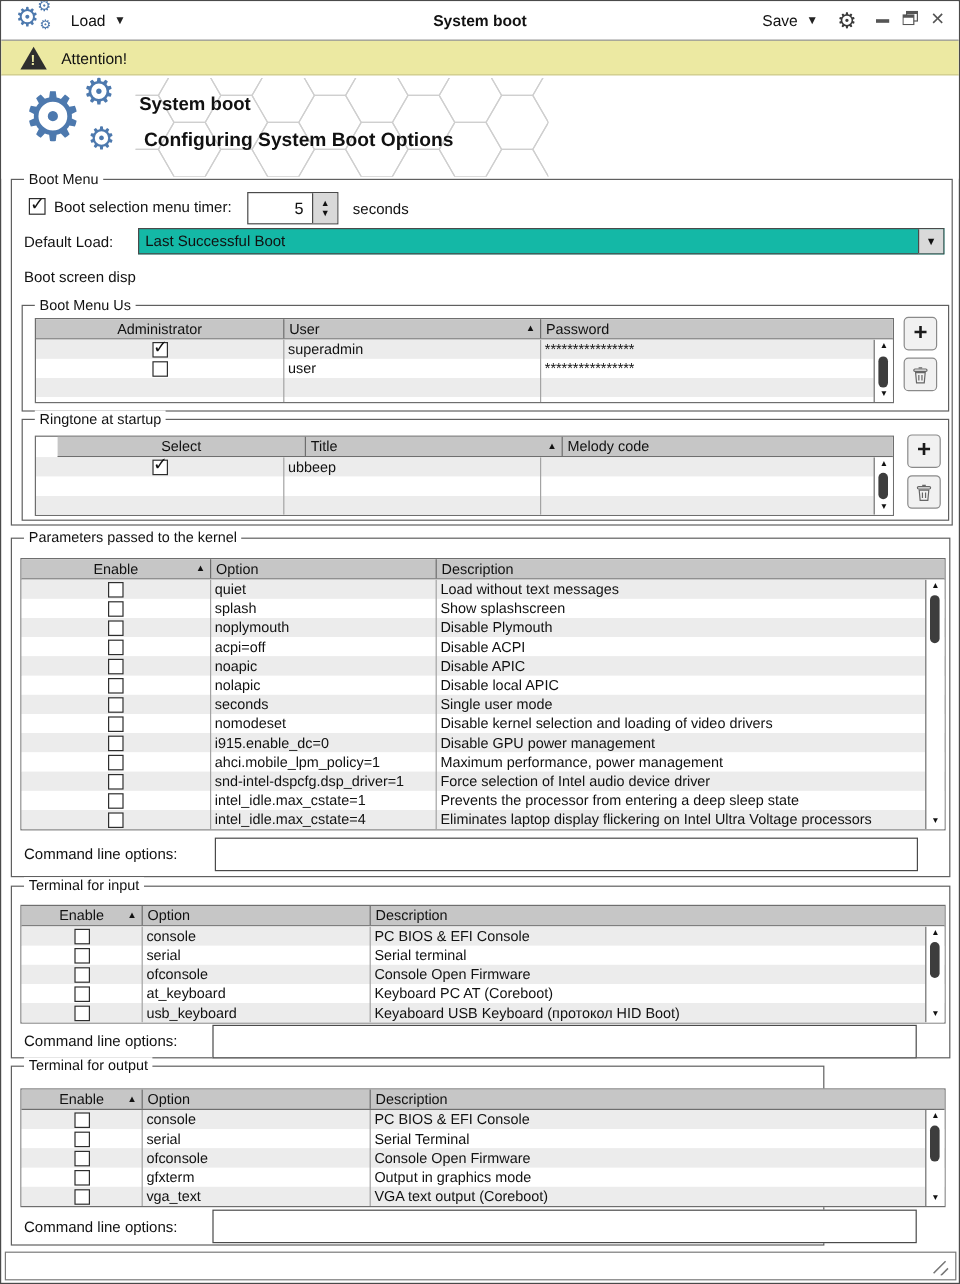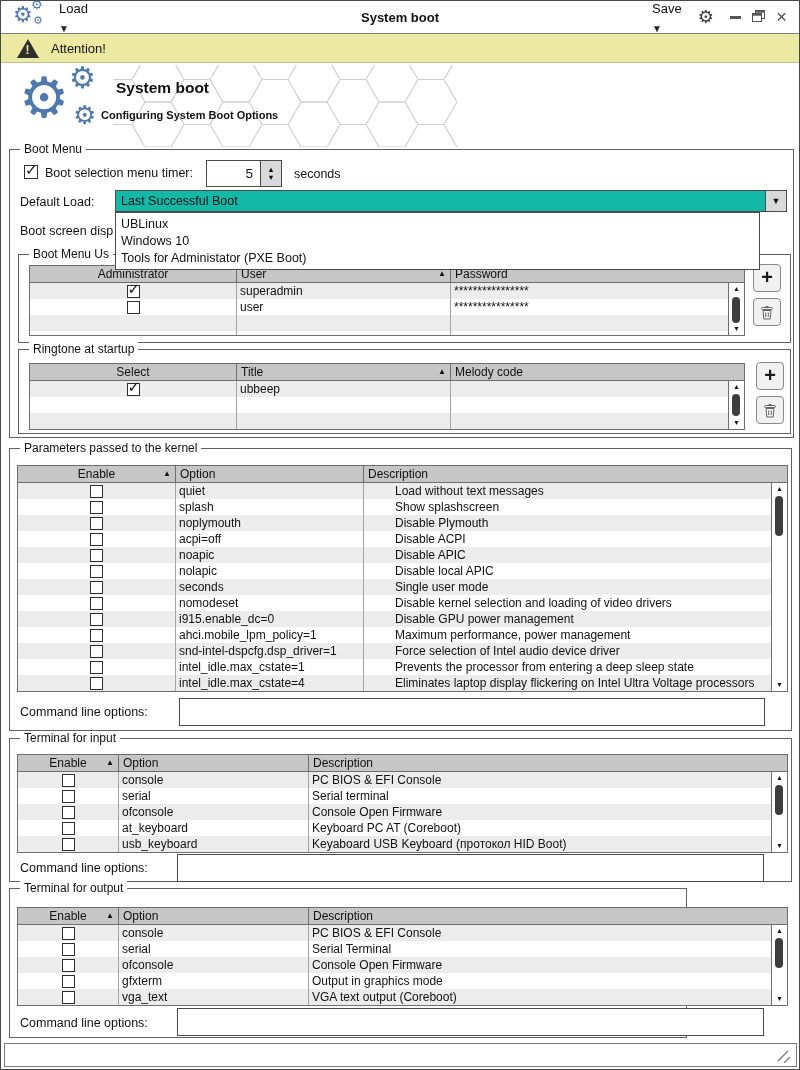--- a/index.html
+++ b/index.html
@@ -6,21 +6,21 @@
   .window{position:relative;width:800px;height:1070px;background:#fff;border:1px solid #4a4a4a;
     box-sizing:border-box;font-family:"Liberation Sans","DejaVu Sans",sans-serif;color:#111;overflow:hidden;}
 
   
   .titlebar{position:absolute;left:0;top:0;right:0;height:33px;border-bottom:1px solid #7f7f7f;
     display:flex;align-items:center;padding:0 12px;box-sizing:border-box;background:#fff;}
   .tb-gears{position:relative;width:38px;height:28px;color:#4d79ae;flex:none;}
   .tb-gears .g1{position:absolute;left:0;top:-1px;font-size:22px;}
   .tb-gears .g2{position:absolute;left:18px;top:-6px;font-size:13px;}
   .tb-gears .g3{position:absolute;left:20px;top:11px;font-size:11px;}
-  .menu-btn{display:flex;gap:7px;font-size:13px;margin-left:8px;cursor:default;flex-direction:column;}
+  .menu-btn{display:flex;align-items:center;gap:7px;font-size:13px;margin-left:8px;cursor:default;}
   .caret{font-size:10px;color:#222;}
   .tb-title{position:absolute;left:0;right:0;text-align:center;font-weight:bold;font-size:13px;pointer-events:none;}
   .tb-right{margin-left:auto;display:flex;align-items:center;gap:16px;z-index:2;}
   .gear-dark{font-size:18px;color:#3a3a3a;}
   .winbtns{display:flex;align-items:center;gap:11px;}
   .min-icon{width:11px;height:3px;background:#555;display:inline-block;}
   .close-icon{font-size:19px;color:#555;line-height:14px;}
 
   
   .attention{position:absolute;left:0;top:33px;right:0;height:29px;background:#ece9a2;
@@ -32,21 +32,21 @@
 
   
   .pagehead{position:absolute;left:0;top:62px;right:0;height:86px;background:#fff;}
   #hexbg{position:absolute;left:112px;top:2px;width:344px;height:82px;}
   #hexbg polygon{fill:none;stroke:#cfcfcf;stroke-width:1;}
   .hd-gears{position:absolute;left:18px;top:6px;width:95px;height:70px;color:#4d79ae;}
   .hd-gears .g1{position:absolute;left:0;top:-4px;font-size:56px;}
   .hd-gears .g2{position:absolute;left:50px;top:-9px;font-size:30px;}
   .hd-gears .g3{position:absolute;left:54px;top:31px;font-size:26px;}
   .hd-title{position:absolute;left:115px;top:16px;font-size:15.5px;font-weight:bold;}
-  .hd-sub{position:absolute;left:100px;top:46px;font-size:11px;font-weight:bold;}
+  .hd-sub{position:absolute;left:119px;top:46px;font-size:16px;font-weight:bold;}
 
   
   .fs{position:absolute;border:1px solid #606060;box-sizing:border-box;background:transparent;}
   .fs>.legend{position:absolute;top:-8px;left:10px;background:#fff;padding:0 4px;font-size:12px;white-space:nowrap;}
   #fs-bootmenu{left:8px;top:148px;width:785px;height:289px;}
   #fs-users{left:8px;top:104px;width:773px;height:89px;}
   #fs-ringtone{left:8px;top:199px;width:773px;height:85px;}
   #fs-kernel{left:8px;top:447px;width:783px;height:283px;}
   #fs-termin{left:8px;top:737px;width:783px;height:144px;}
   #fs-termout{left:8px;top:887px;width:678px;height:150px;}
@@ -84,21 +84,21 @@
   .sort{position:absolute;right:4px;top:3px;font-size:8px;line-height:10px;}
   .tbody{position:absolute;left:0;right:0;top:17px;bottom:0;overflow:hidden;
     background:repeating-linear-gradient(to bottom,#ececec 0 16px,#ffffff 16px 32px);}
   .trow{display:flex;height:16px;}
   .trow.even{background:#ececec;} .trow.odd{background:#fff;}
   .tcell{font-size:12px;line-height:16px;padding:0 4px;box-sizing:border-box;white-space:nowrap;overflow:hidden;flex:none;}
   .ccb{display:flex;align-items:center;justify-content:center;padding:0;}
   .vline{position:absolute;top:0;bottom:0;width:1px;background:#a3a3a3;z-index:2;}
   .t-users .c0{width:206px;} .t-users .c1{width:214px;} .t-users .c2{width:278px;}
   .t-users .v1{left:206px;} .t-users .v2{left:420px;}
-  .t-kernel .c0{width:157px;} .t-kernel .c1{width:188px;} .t-kernel .c2{width:408px;margin-left:28px;}
+  .t-kernel .c0{width:157px;} .t-kernel .c1{width:188px;} .t-kernel .c2{width:408px;}
   .t-kernel .v1{left:157px;} .t-kernel .v2{left:345px;}
   .t-term .c0{width:100px;} .t-term .c1{width:190px;} .t-term .c2{width:463px;}
   .t-term .v1{left:100px;} .t-term .v2{left:290px;}
 
   
   .vscroll{position:absolute;right:0;top:0;bottom:0;width:16px;background:#fff;border-left:1px solid #6e6e6e;box-sizing:border-box;z-index:3;}
   .sb-btn{position:absolute;left:0;right:0;height:12px;text-align:center;font-size:7px;line-height:12px;color:#111;}
   .sb-btn.up{top:0;} .sb-btn.down{bottom:0;}
   .sb-thumb{position:absolute;left:3px;width:8px;background:#3d3d3d;border-radius:4px;}
 
@@ -215,25 +215,20 @@
     <span class="lbl" style="left:284px;top:17px;">seconds</span>
 
     <span class="lbl" style="left:10px;top:45px;">Default Load:</span>
     <span class="combo">
       <span class="val">Last Successful Boot</span>
       <span class="btn">▼</span>
     </span>
 
     <span class="lbl" style="left:10px;top:74px;">Boot screen disp</span>
 
-    <div class="dropdown">
-        <div class="dd-item">UBLinux</div>
-        <div class="dd-item">Windows 10</div>
-        <div class="dd-item">Tools for Administator (PXE Boot)</div>
-      </div>
 
     <div class="fs" id="fs-users">
       <span class="legend">Boot Menu Us</span>
       <div class="table t-users" style="left:10px;top:10px;width:716px;height:71px;">
         <div class="thead">
           <div class="th c0 center"><span>Administrator</span></div>
           <div class="th c1"><span>User</span><span class="sort">▲</span></div>
           <div class="th grow"><span>Password</span></div>
         </div>
         <div class="tbody">
@@ -268,21 +263,21 @@
             <rect x="1.5" y="3.5" width="11" height="2" rx="1" fill="none" stroke="#666"></rect>
             <path d="M5.5 2.5h3" fill="none" stroke="#666"></path>
             <path d="M3 6.5h8l-0.8 8.5h-6.4z" fill="none" stroke="#666"></path>
             <path d="M5.7 8.5v4.5M8.3 8.5v4.5" stroke="#666"></path>
           </svg>
       </span>
     </div>
 
     <div class="fs" id="fs-ringtone">
       <span class="legend">Ringtone at startup</span>
-      <div class="table t-users" style="left:10px;top:13px;width:716px;height:67px;">
+      <div class="table t-users" style="left:10px;top:13px;width:716px;height:67px;padding-left:18px;">
         <div class="thead">
           <div class="th c0 center"><span>Select</span></div>
           <div class="th c1"><span>Title</span><span class="sort">▲</span></div>
           <div class="th grow"><span>Melody code</span></div>
         </div>
         <div class="tbody">
           <i class="vline v1"></i>
           <i class="vline v2"></i>
           <span class="vscroll">
             <span class="sb-btn up">▲</span>

